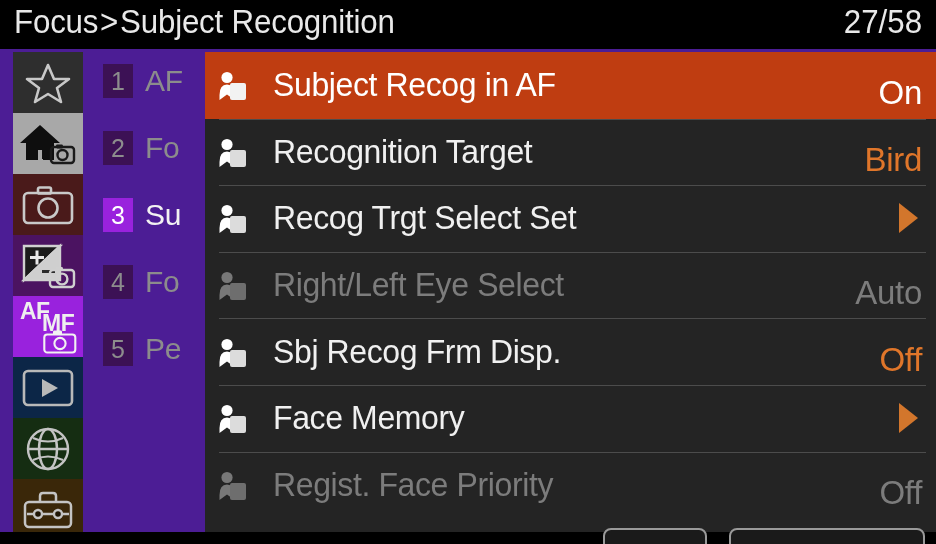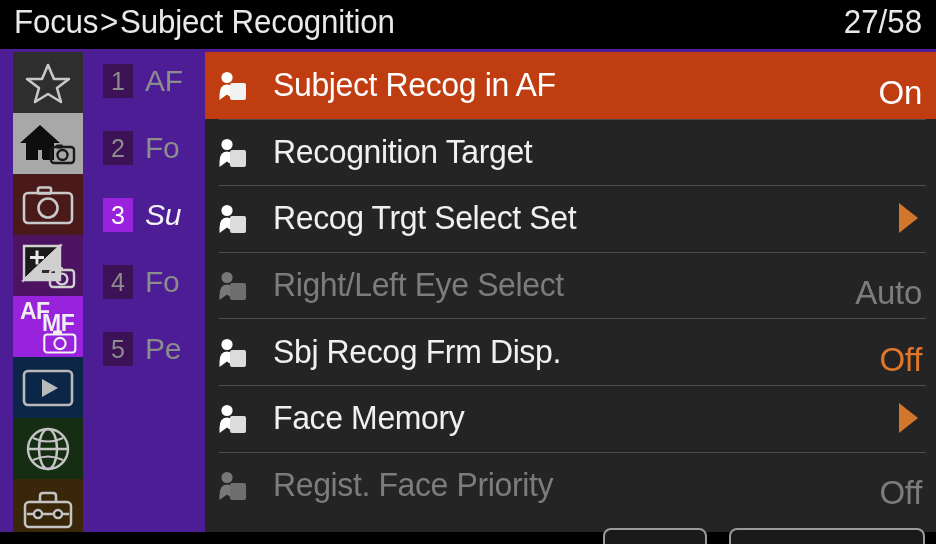--- a/index.html
+++ b/index.html
@@ -120,21 +120,20 @@
     color: #ffffff;
   }
   .pagetab .ptlabel {
     margin-left: 12px;
     font-size: 30px;
     color: #8c8c8c;
     letter-spacing: -0.3px;
   }
   .pagetab.active .ptlabel {
     color: #f2f2f2;
-    font-style: italic;
   }
 
   
   .panel {
     position: absolute;
     left: 205px; top: 52px;
     width: 731px;
     height: 480px;
     background: #242424;
     overflow: hidden;
@@ -361,20 +360,21 @@
     <div class="menu-row" id="row-1">
       <div class="divider"></div>
       <span class="row-icon">
         <svg width="34" height="34" viewBox="0 0 34 34">
           <circle cx="11" cy="8.5" r="5.6" fill="#ffffff"></circle>
           <path d="M3.5 26 Q3.5 15.5 11 15.5 Q18.5 15.5 18.5 26 L18.5 31 L11 25.5 L3.5 31 Z" fill="#ffffff"></path>
           <rect x="14" y="14" width="16" height="17" rx="2" fill="#dcdcdc"></rect>
         </svg>
       </span>
       <span class="row-label">Recognition Target</span>
+      <span class="row-value accent">Bird</span>
     </div>
 
     <div class="menu-row" id="row-2">
       <div class="divider"></div>
       <span class="row-icon">
         <svg width="34" height="34" viewBox="0 0 34 34">
           <circle cx="11" cy="8.5" r="5.6" fill="#ffffff"></circle>
           <path d="M3.5 26 Q3.5 15.5 11 15.5 Q18.5 15.5 18.5 26 L18.5 31 L11 25.5 L3.5 31 Z" fill="#ffffff"></path>
           <rect x="14" y="14" width="16" height="17" rx="2" fill="#dcdcdc"></rect>
         </svg>

